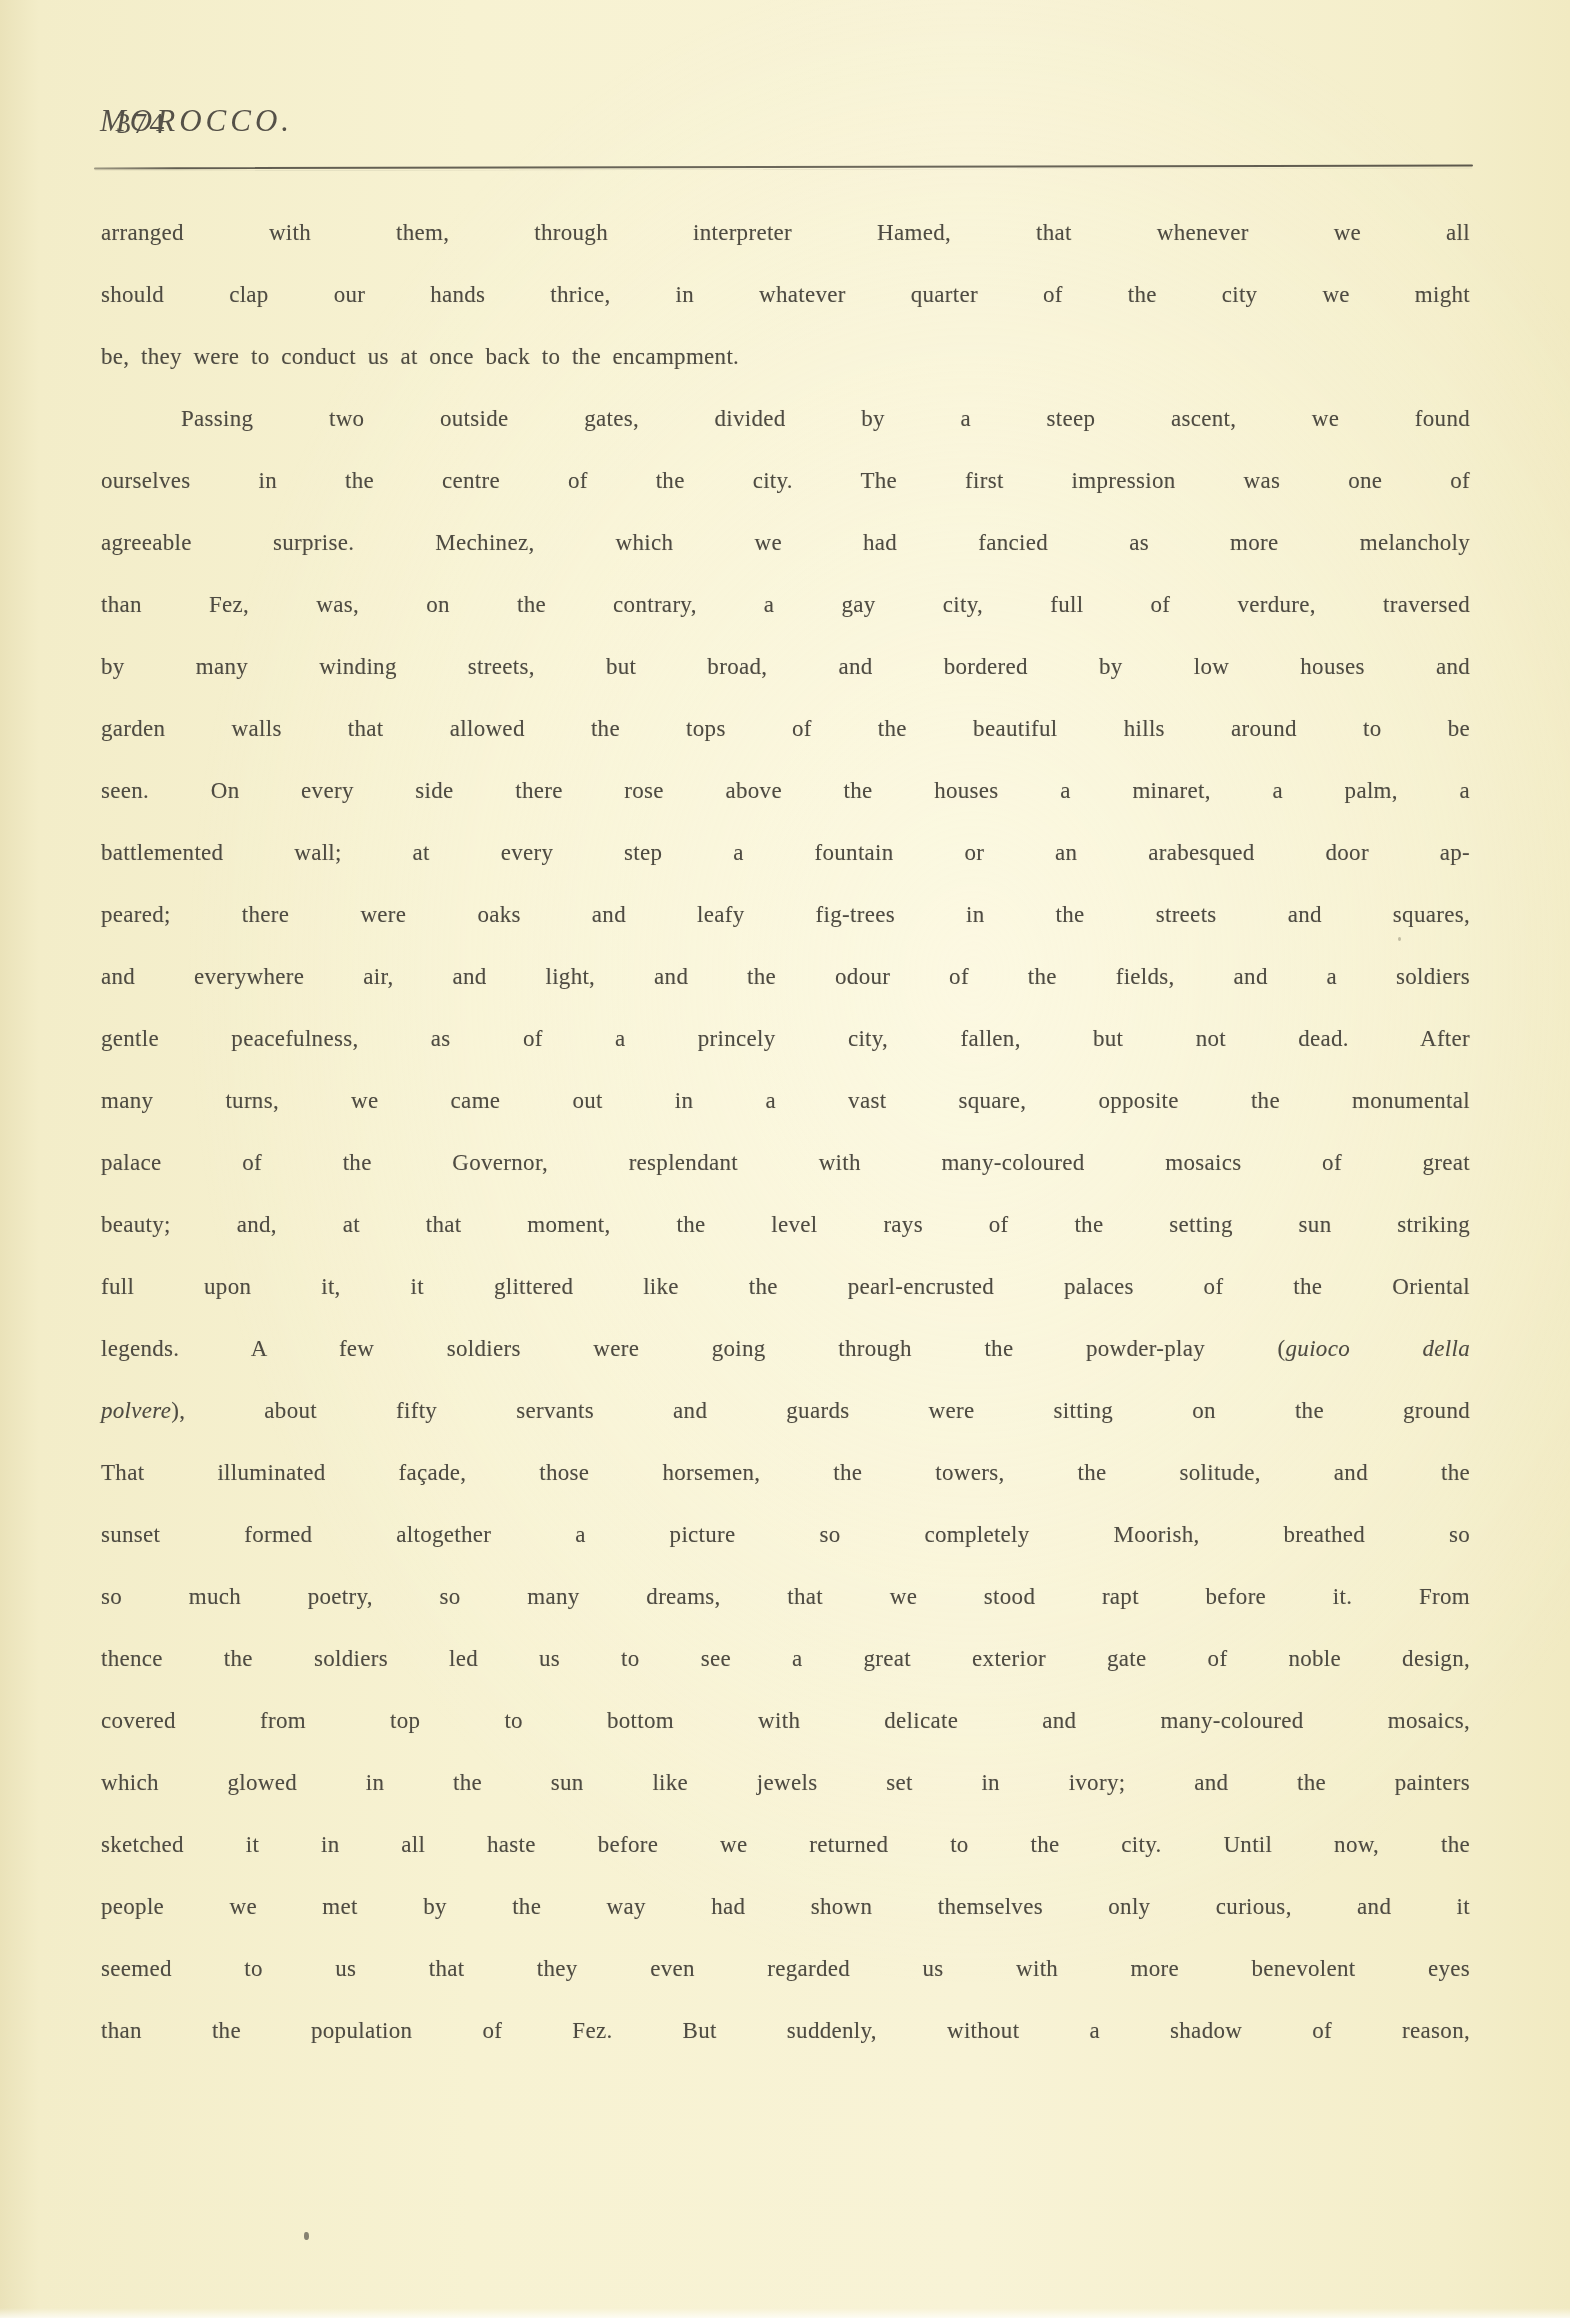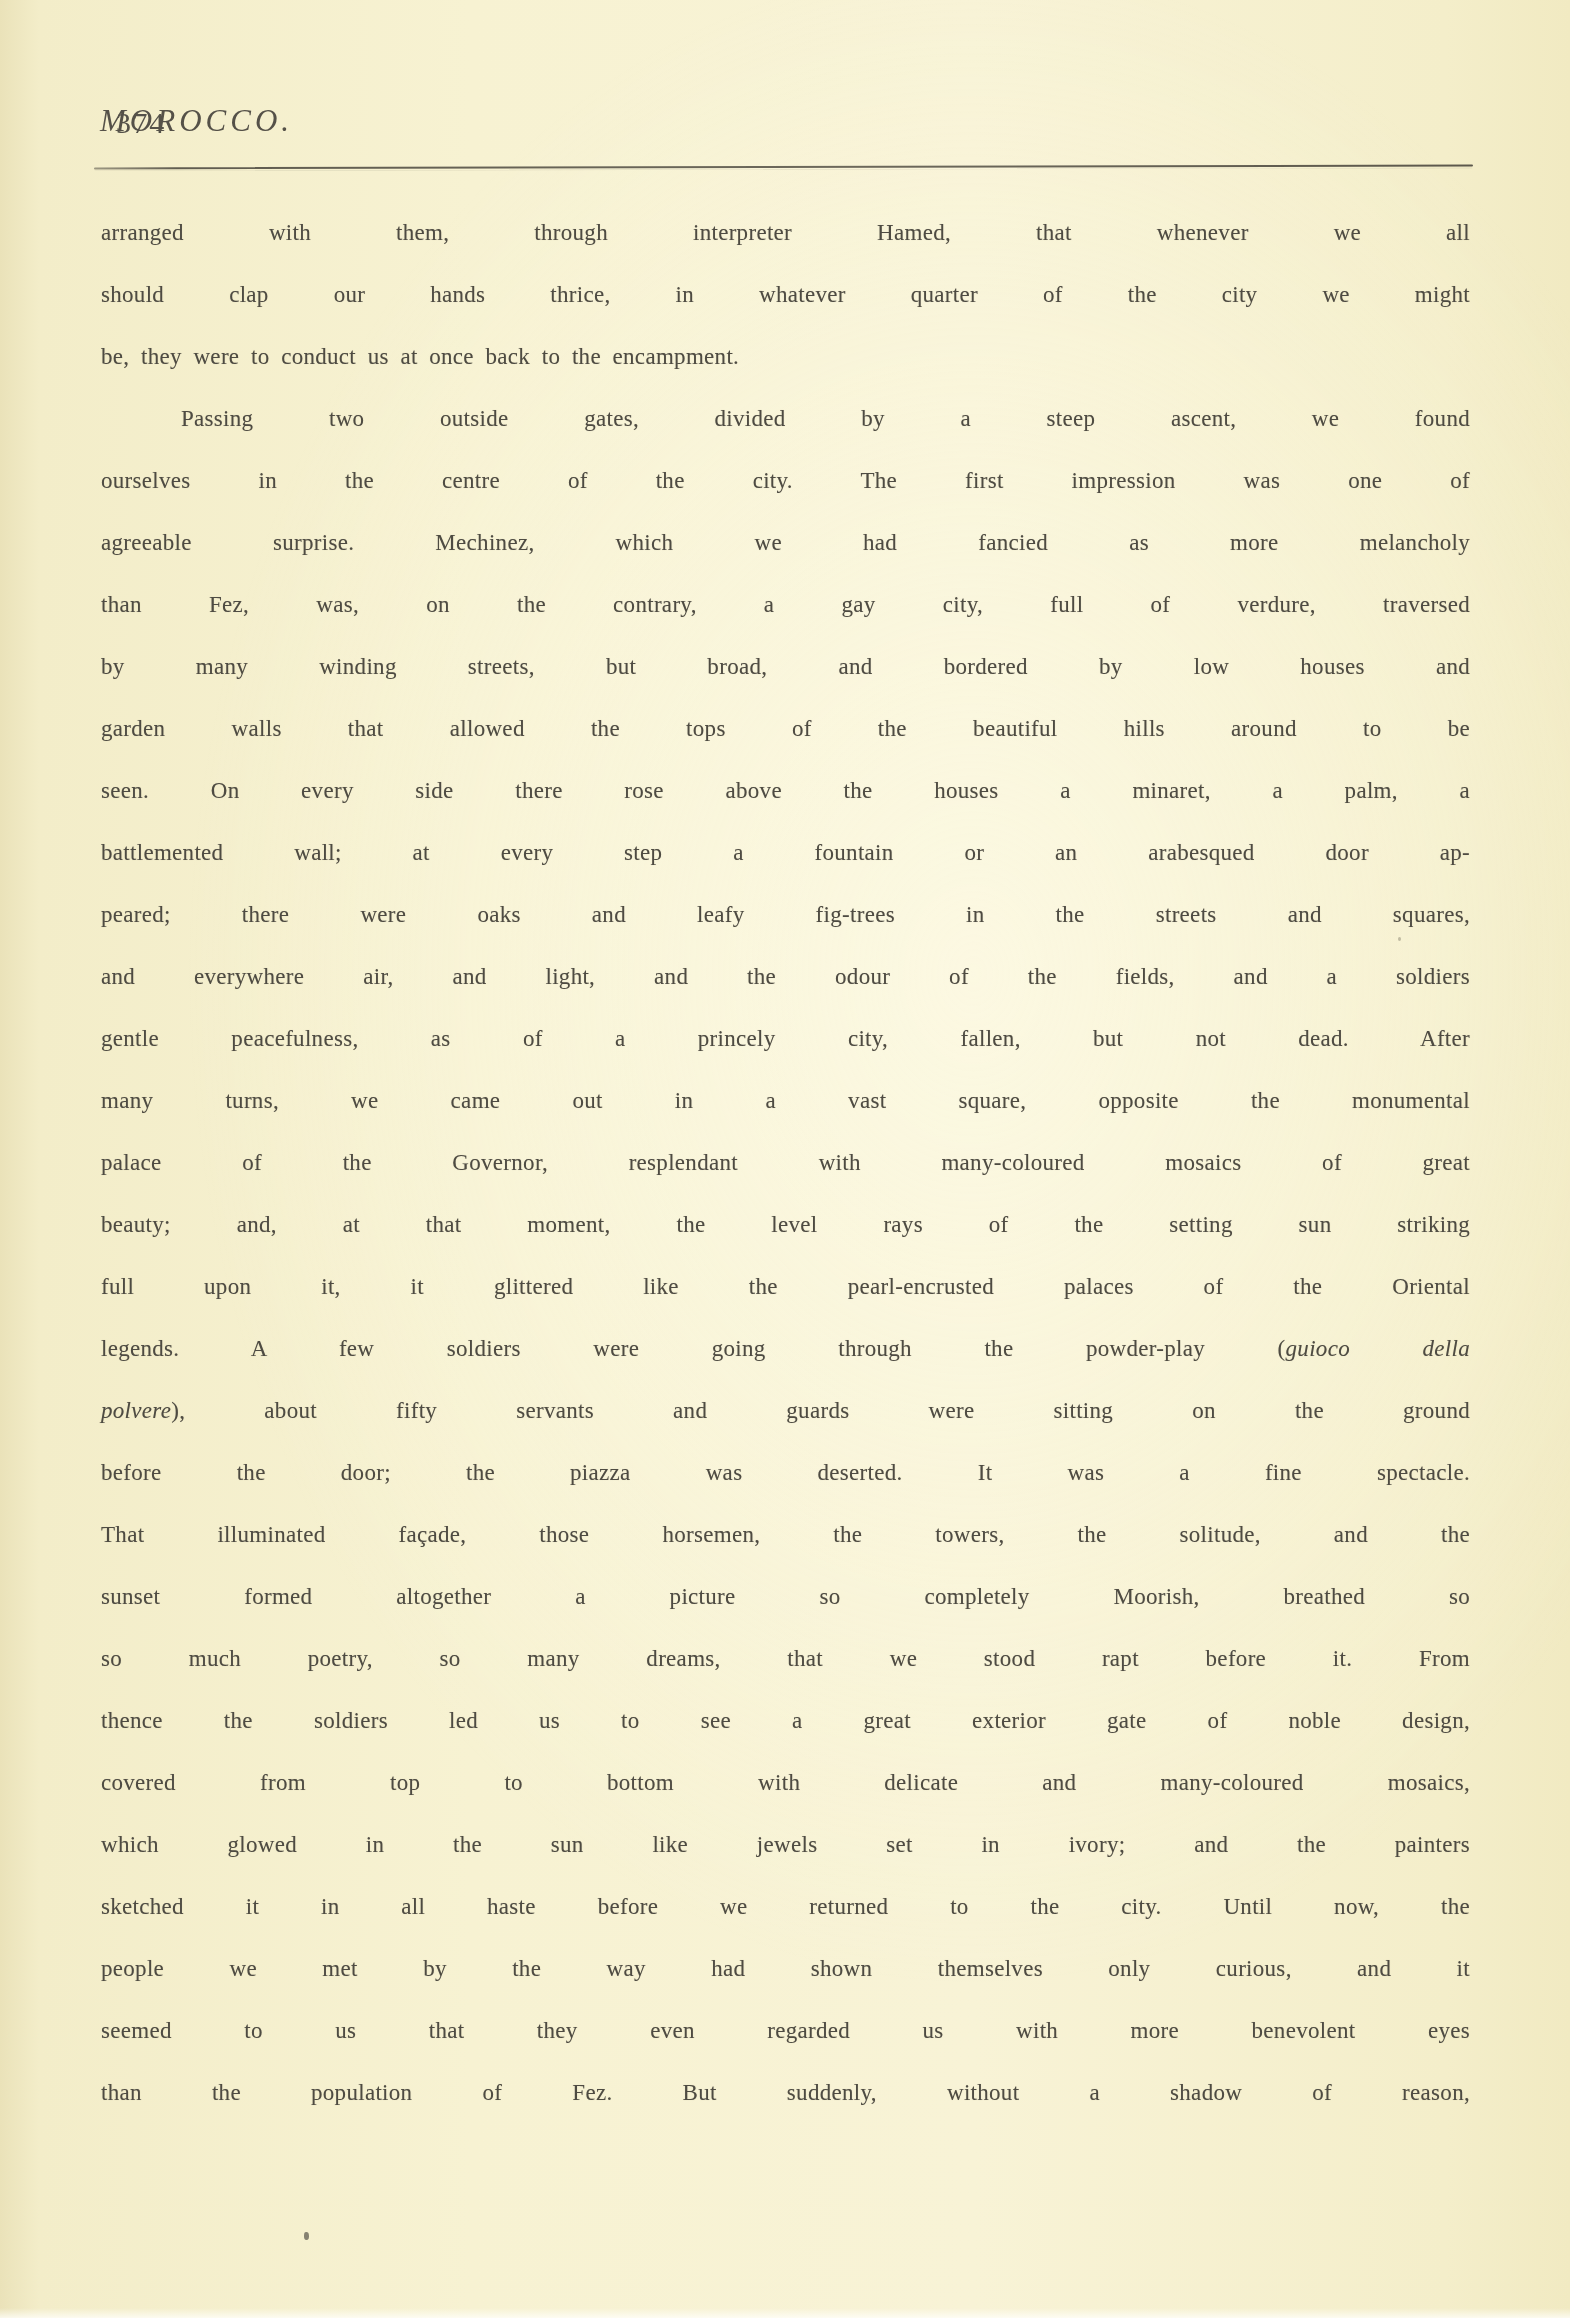--- a/index.html
+++ b/index.html
@@ -107,21 +107,20 @@
     <div class="line"><span>battlemented wall; at every step a fountain or an arabesqued door ap-</span></div>
     <div class="line"><span>peared; there were oaks and leafy fig-trees in the streets and squares,</span></div>
     <div class="line"><span>and everywhere air, and light, and the odour of the fields, and a soldiers</span></div>
     <div class="line"><span>gentle peacefulness, as of a princely city, fallen, but not dead. After</span></div>
     <div class="line"><span>many turns, we came out in a vast square, opposite the monumental</span></div>
     <div class="line"><span>palace of the Governor, resplendant with many-coloured mosaics of great</span></div>
     <div class="line"><span>beauty; and, at that moment, the level rays of the setting sun striking</span></div>
     <div class="line"><span>full upon it, it glittered like the pearl-encrusted palaces of the Oriental</span></div>
     <div class="line"><span>legends. A few soldiers were going through the powder-play (</span><span class="italic">guioco della</span></div>
     <div class="line"><span class="italic">polvere</span><span>), about fifty servants and guards were sitting on the ground</span></div>
-    <div class="line"><span>before the door; the piazza was deserted. It was a fine spectacle.</span></div>
     <div class="line"><span>That illuminated façade, those horsemen, the towers, the solitude, and the</span></div>
     <div class="line"><span>sunset formed altogether a picture so completely Moorish, breathed so</span></div>
     <div class="line"><span>so much poetry, so many dreams, that we stood rapt before it. From</span></div>
     <div class="line"><span>thence the soldiers led us to see a great exterior gate of noble design,</span></div>
     <div class="line"><span>covered from top to bottom with delicate and many-coloured mosaics,</span></div>
     <div class="line"><span>which glowed in the sun like jewels set in ivory; and the painters</span></div>
     <div class="line"><span>sketched it in all haste before we returned to the city. Until now, the</span></div>
     <div class="line"><span>people we met by the way had shown themselves only curious, and it</span></div>
     <div class="line"><span>seemed to us that they even regarded us with more benevolent eyes</span></div>
     <div class="line"><span>than the population of Fez. But suddenly, without a shadow of reason,</span></div>

